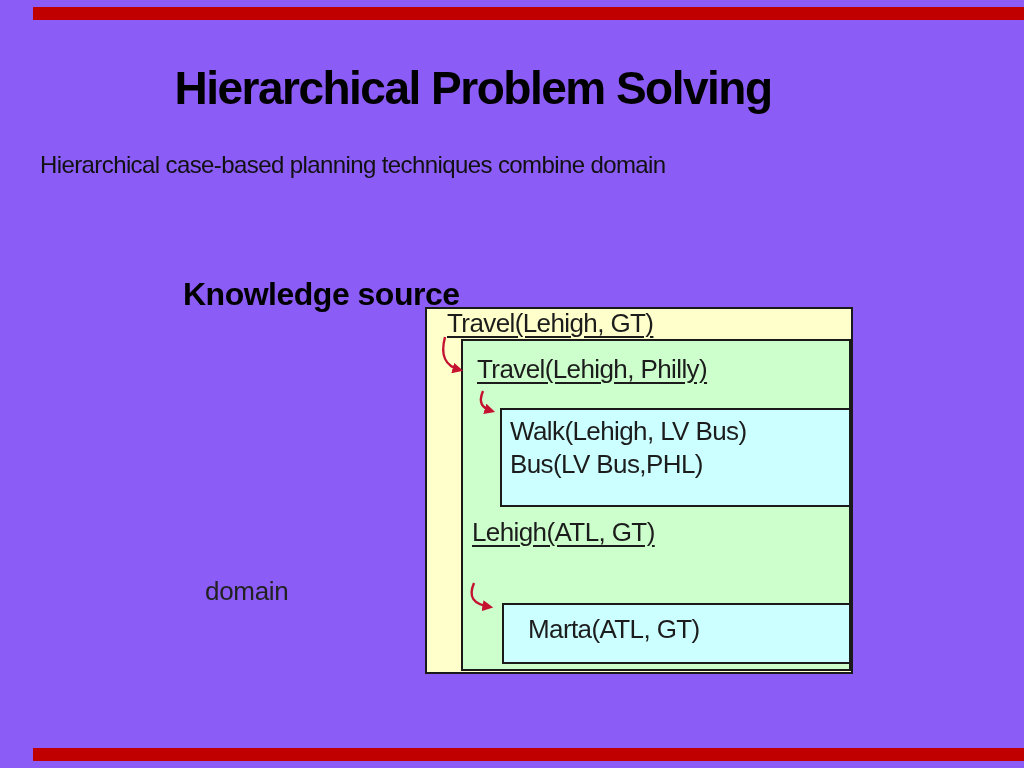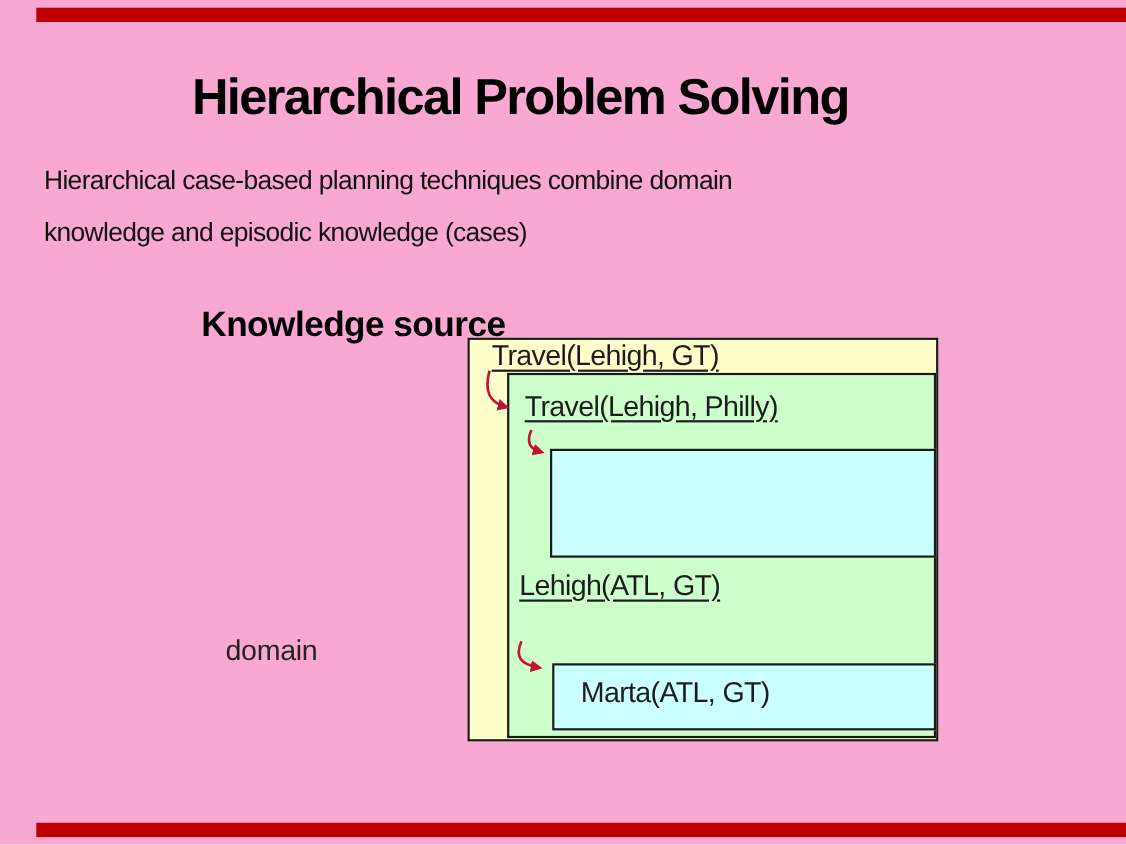--- a/index.html
+++ b/index.html
@@ -1,17 +1,17 @@
 <!DOCTYPE html>
 <html style="--accent-bar: #c00000; --box-yellow: #ffffcc; --box-green: #ccffcc; --box-cyan: #ccffff; --box-border: #1a1a1a; --arrow-red: #c41230; --text: #1a1a1a;"><head>
 <meta charset="utf-8">
 <style>
   html,body{margin:0;padding:0;background:#ffffff;}
   #canvas{
-    position:relative;width:1024px;height:768px;background:#f9a8d4;overflow:hidden;
+    position:relative;width:1024px;height:768px;background:#8b5cf6;overflow:hidden;
     font-family:"Liberation Sans",sans-serif;color:var(--text,#1a1a1a);
   }
   .abs{position:absolute;white-space:nowrap;}
   .accent-bar{position:absolute;left:33px;width:991px;height:13px;background:var(--accent-bar,#c00000);}
   #slide-title{
     left:0;top:62px;width:946px;text-align:center;
     font-size:46px;font-weight:bold;letter-spacing:-1.5px;line-height:52px;color:#000;
   }
   #body-text{
     left:40px;top:141px;font-size:24px;letter-spacing:-0.6px;line-height:47px;color:#111;
@@ -41,34 +41,37 @@
 
 <div id="canvas">
 
   <div class="accent-bar" style="top:7px"></div>
   <div class="accent-bar" style="top:748px"></div>
 
   <div id="slide-title" class="abs">Hierarchical Problem Solving</div>
 
   <div id="body-text" class="abs">
     <div>Hierarchical case-based planning techniques combine domain</div>
-    <div>knowledge and episodic knowledge (cases)</div>
   </div>
 
   <div id="knowledge-source" class="abs">Knowledge source</div>
   <div id="domain-label" class="abs">domain</div>
 
   <div id="box-root" class="box"></div>
   <div id="box-green" class="box"></div>
   <div id="box-cyan1" class="box"></div>
   <div id="box-cyan2" class="box"></div>
 
   <div id="subtask1" class="abs boxtext u">Travel(Lehigh, Philly)</div>
   <div id="root-task" class="abs boxtext u">Travel(Lehigh, GT)</div>
 
+  <div id="cyan1-text" class="abs boxtext">
+    <div>Walk(Lehigh, LV Bus)</div>
+    <div>Bus(LV Bus,PHL)</div>
+  </div>
 
   <div id="fly-block" class="abs boxtext">
     <div class="u">Lehigh(ATL, GT)</div>
   </div>
 
   <div id="marta-text" class="abs boxtext">Marta(ATL, GT)</div>
 
   <svg id="arrow-layer" viewBox="0 0 1024 768">
     <defs>
       <marker id="ah" viewBox="0 0 10 10" refX="7" refY="5" markerWidth="4.5" markerHeight="4.5" orient="auto-start-reverse">

